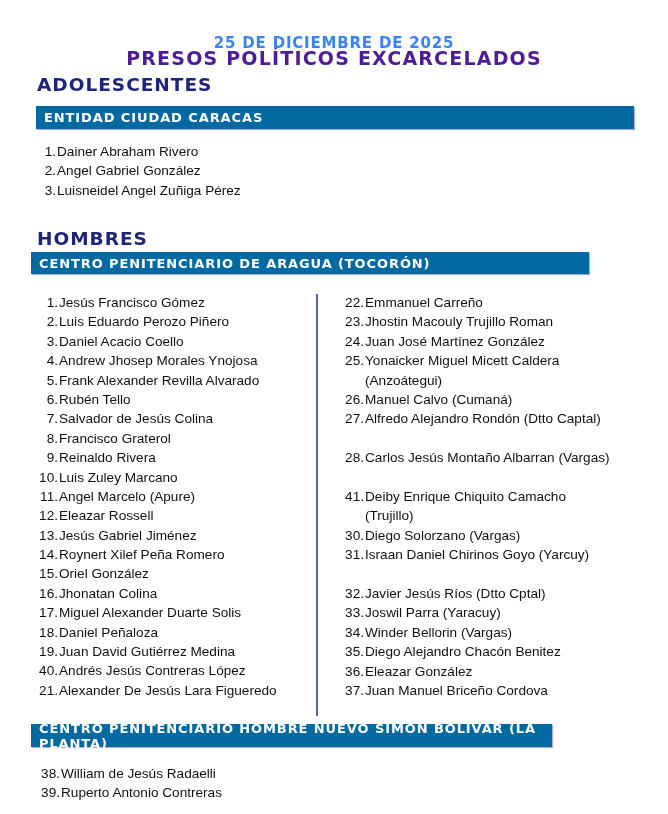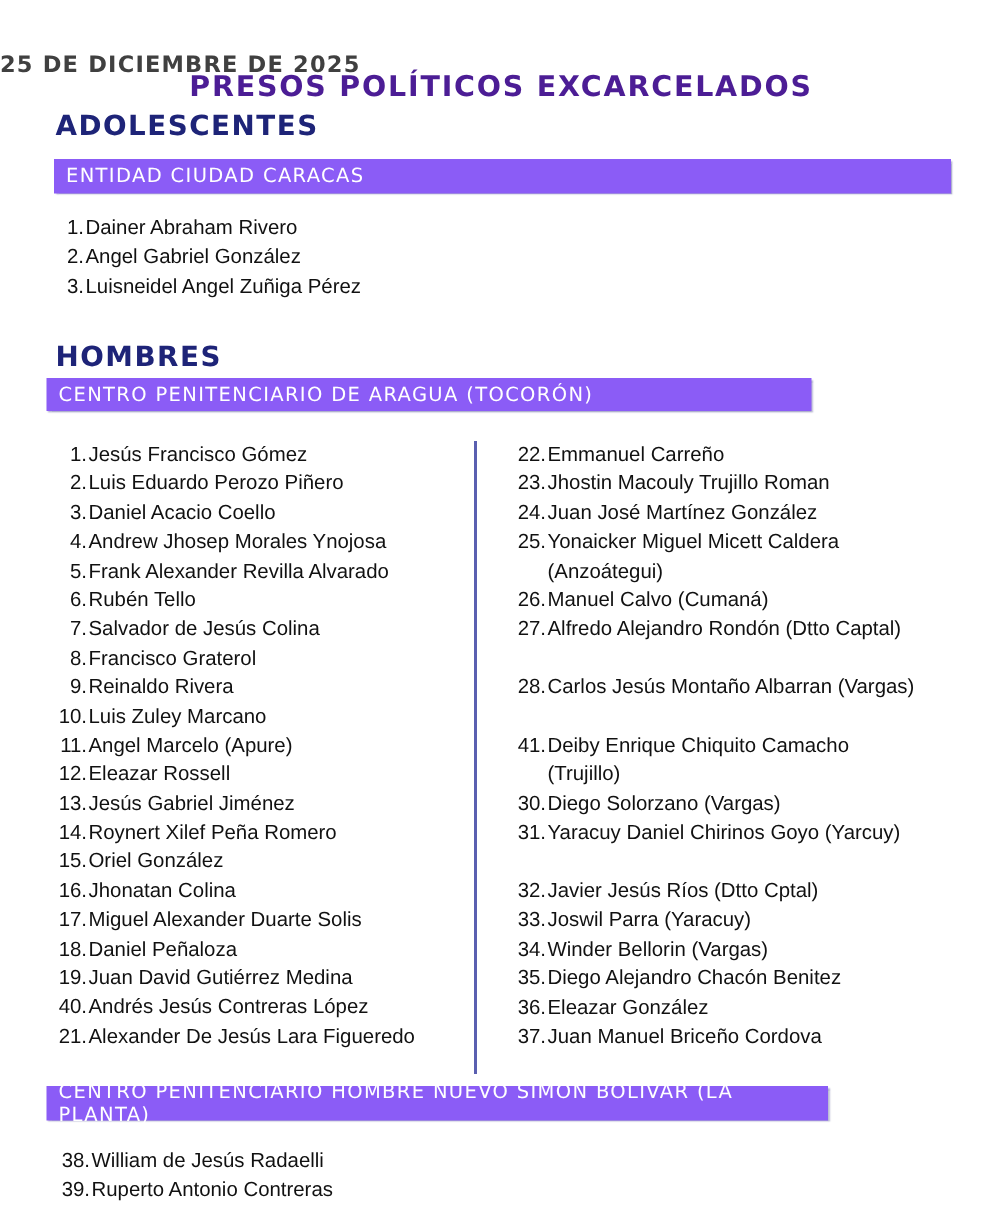--- a/index.html
+++ b/index.html
@@ -5,31 +5,31 @@
   * { margin: 0; padding: 0; box-sizing: border-box; }
   html, body { width: 668px; height: 814px; background: #ffffff; overflow: hidden; }
   body { position: relative; font-family: "DejaVu Sans", "Liberation Sans", sans-serif; color: #1a1a1a; }
 
   .title {
     position: absolute; left: 0; width: 668px; top: 7px; text-align: center;
     font-family: "DejaVu Sans", sans-serif; font-weight: bold; font-size: 19px;
     letter-spacing: 1.2px; color: #4c1d95; margin-top: 40px;
   }
   .subtitle {
-    position: absolute; left: 0; width: 668px; top: 34px; text-align: left;
+    position: absolute; left: 0; width: 668px; top: 34px; text-align: center;
     font-family: "DejaVu Sans", sans-serif; font-weight: bold; font-size: 15px;
-    letter-spacing: 0.8px; color: #404040;
+    letter-spacing: 0.8px; color: #3b82f6;
   }
   .section-heading {
     position: absolute; left: 37px; font-family: "DejaVu Sans", sans-serif;
     font-weight: bold; font-size: 18.5px; letter-spacing: 1px; color: #1e2478;
   }
   .bar {
-    position: absolute; background: #8b5cf6; color: #ffffff;
-    font-family: "DejaVu Sans", sans-serif; font-weight: normal; font-size: 13px;
+    position: absolute; background: #0369a1; color: #ffffff;
+    font-family: "DejaVu Sans", sans-serif; font-weight: bold; font-size: 13px;
     letter-spacing: 0.9px; padding-left: 8px; display: flex; align-items: center;
     box-shadow: 1px 1px 1px rgba(25,29,112,0.35);
   }
   .list { position: absolute; list-style: none; font-family: "Liberation Sans", "DejaVu Sans", sans-serif; font-size: 13.6px; color: #111; }
   .list li { display: flex; height: 19.4px; line-height: 19.4px; }
   .list li.wrap { height: 38.8px; }
   .num { display: inline-block; width: 30px; text-align: right; flex: 0 0 30px; }
   .txt { display: inline-block; padding-left: 1px; }
   .list li.wrap .txt { line-height: 19.4px; white-space: normal; width: 250px; }
   .list.small .num { width: 22px; flex-basis: 22px; }
@@ -55,21 +55,21 @@
       <span class="num">2.</span>
       <span class="txt">Angel Gabriel González</span>
     </li>
   <li>
       <span class="num">3.</span>
       <span class="txt">Luisneidel Angel Zuñiga Pérez</span>
     </li>
 </ul>
 
 <div class="section-heading" style="top:228px;">HOMBRES</div>
-<div class="bar" style="left:31px; top:252px; width:510px; height:22px;">
+<div class="bar" style="left:31px; top:252px; width:558px; height:22px;">
   <span>CENTRO PENITENCIARIO DE ARAGUA (TOCORÓN)</span>
 </div>
 
 <ul class="list" id="col-left" style="left:28px; top:293px;">
     <li>
       <span class="num">1.</span>
       <span class="txt">Jesús Francisco Gómez</span>
     </li>
     <li>
       <span class="num">2.</span>
@@ -187,21 +187,21 @@
     <li class="wrap">
       <span class="num">41.</span>
       <span class="txt">Deiby Enrique Chiquito Camacho (Trujillo)</span>
     </li>
     <li>
       <span class="num">30.</span>
       <span class="txt">Diego Solorzano (Vargas)</span>
     </li>
     <li class="wrap">
       <span class="num">31.</span>
-      <span class="txt">Yaracuy Daniel Chirinos Goyo (Yarcuy)</span>
+      <span class="txt">Israan Daniel Chirinos Goyo (Yarcuy)</span>
     </li>
     <li>
       <span class="num">32.</span>
       <span class="txt">Javier Jesús Ríos (Dtto Cptal)</span>
     </li>
     <li>
       <span class="num">33.</span>
       <span class="txt">Joswil Parra (Yaracuy)</span>
     </li>
     <li>

